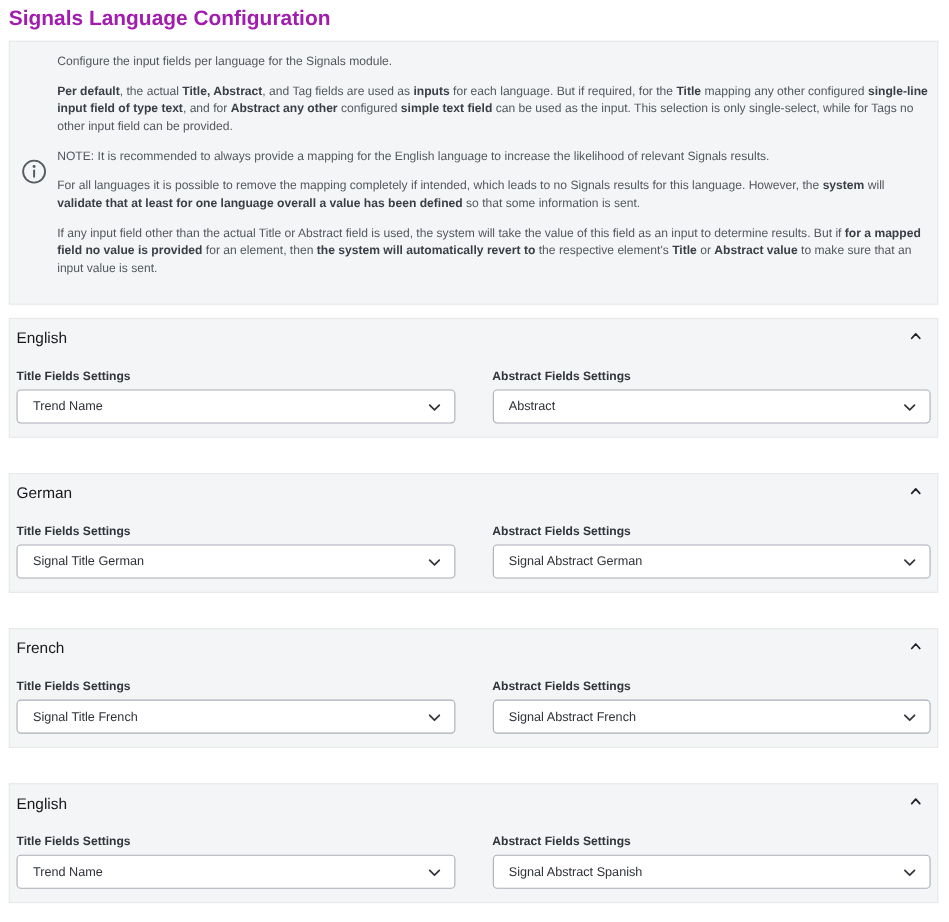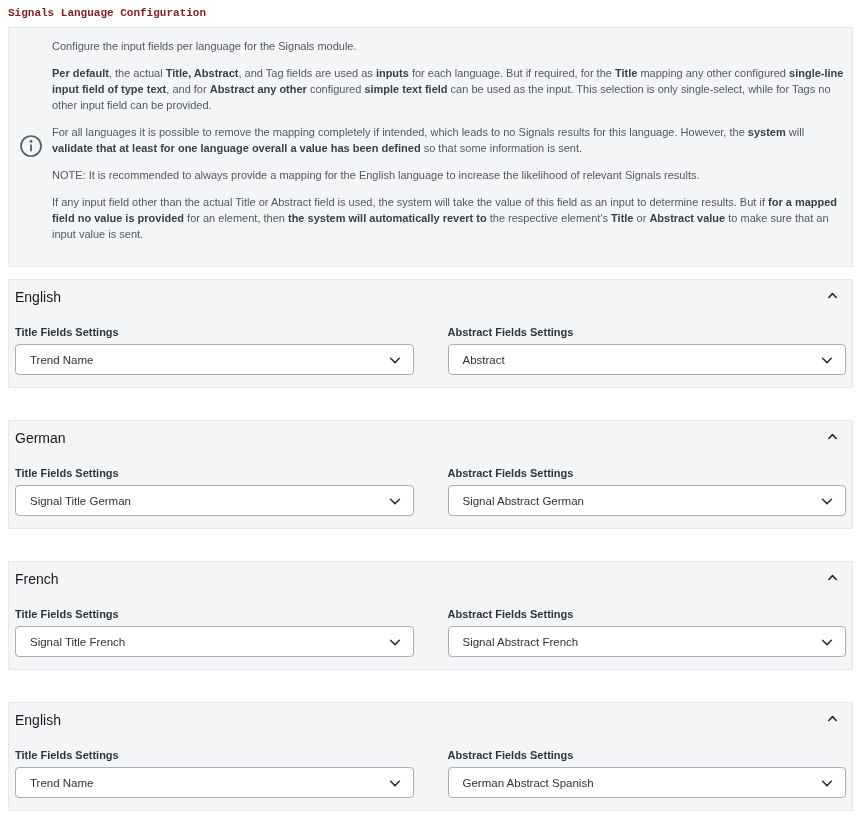--- a/index.html
+++ b/index.html
@@ -7,21 +7,21 @@
   body {
     width: 863px; height: 838px; overflow: hidden;
     background: #ffffff;
     font-family: "Liberation Sans", "DejaVu Sans", sans-serif;
     color: #32363c;
   }
   .page { padding: 0 10px 0 8px; }
 
   .page-title {
     margin: 7px 0 0 0;
-    font-size: 11px; font-weight: 700; color: #7f1d1d; font-family: Liberation Mono, monospace;
+    font-size: 19px; font-weight: 700; color: #a21caf;
   }
 
   
   .info-box {
     margin-top: 8px;
     background: #f4f5f6;
     border: 1px solid #e7e8ea;
     display: flex; align-items: center;
     padding: 10px 8px 12px 8px;
   }
@@ -84,22 +84,22 @@
     <span class="info-icon">
       <svg width="24" height="24" viewBox="0 0 24 24">
         <circle cx="12" cy="12" r="10" fill="none" stroke="#565b63" stroke-width="1.7"></circle>
         <circle cx="12" cy="7.4" r="1.35" fill="#565b63"></circle>
         <rect x="11.1" y="10.2" width="1.8" height="7.3" rx="0.9" fill="#565b63"></rect>
       </svg>
     </span>
     <div class="info-text">
       <p><span>Configure the input fields per language for the Signals module.</span></p>
       <p><b>Per default</b><span>, the actual </span><b>Title, Abstract</b><span>, and Tag fields are used as </span><b>inputs</b><span> for each language. But if required, for the </span><b>Title</b><span> mapping any other configured </span><b>single-line input field of type text</b><span>, and for </span><b>Abstract any other</b><span> configured </span><b>simple text field</b><span> can be used as the input. This selection is only single-select, while for Tags no other input field can be provided.</span></p>
+      <p><span>NOTE: It is recommended to always provide a mapping for the English language to increase the likelihood of relevant Signals results.</span></p>
       <p><span>For all languages it is possible to remove the mapping completely if intended, which leads to no Signals results for this language. However, the </span><b>system</b><span> will </span><b>validate that at least for one language overall a value has been defined</b><span> so that some information is sent.</span></p>
-      <p><span>NOTE: It is recommended to always provide a mapping for the English language to increase the likelihood of relevant Signals results.</span></p>
       <p><span>If any input field other than the actual Title or Abstract field is used, the system will take the value of this field as an input to determine results. But if </span><b>for a mapped field no value is provided</b><span> for an element, then </span><b>the system will automatically revert to</b><span> the respective element's </span><b>Title</b><span> or </span><b>Abstract value</b><span> to make sure that an input value is sent.</span></p>
     </div>
   </div>
 
   <section class="lang-section">
     <div class="lang-header">
       <span class="lang-name">English</span>
       <button class="collapse-btn">
         <span>
           <svg width="13" height="13" viewBox="0 0 16 16">
@@ -227,21 +227,21 @@
           <span class="dd-chevron">
             <svg width="14" height="14" viewBox="0 0 16 16">
                 <path d="M3 6 L8 11 L13 6" fill="none" stroke="#32363c" stroke-width="1.8" stroke-linecap="round" stroke-linejoin="round"></path>
               </svg>
           </span>
         </div>
       </div>
       <div class="field">
         <div class="field-label">Abstract Fields Settings</div>
         <div class="select">
-          <span>German Abstract Spanish</span>
+          <span>Signal Abstract Spanish</span>
           <span class="dd-chevron">
             <svg width="14" height="14" viewBox="0 0 16 16">
                 <path d="M3 6 L8 11 L13 6" fill="none" stroke="#32363c" stroke-width="1.8" stroke-linecap="round" stroke-linejoin="round"></path>
               </svg>
           </span>
         </div>
       </div>
     </div>
   </section>
 

